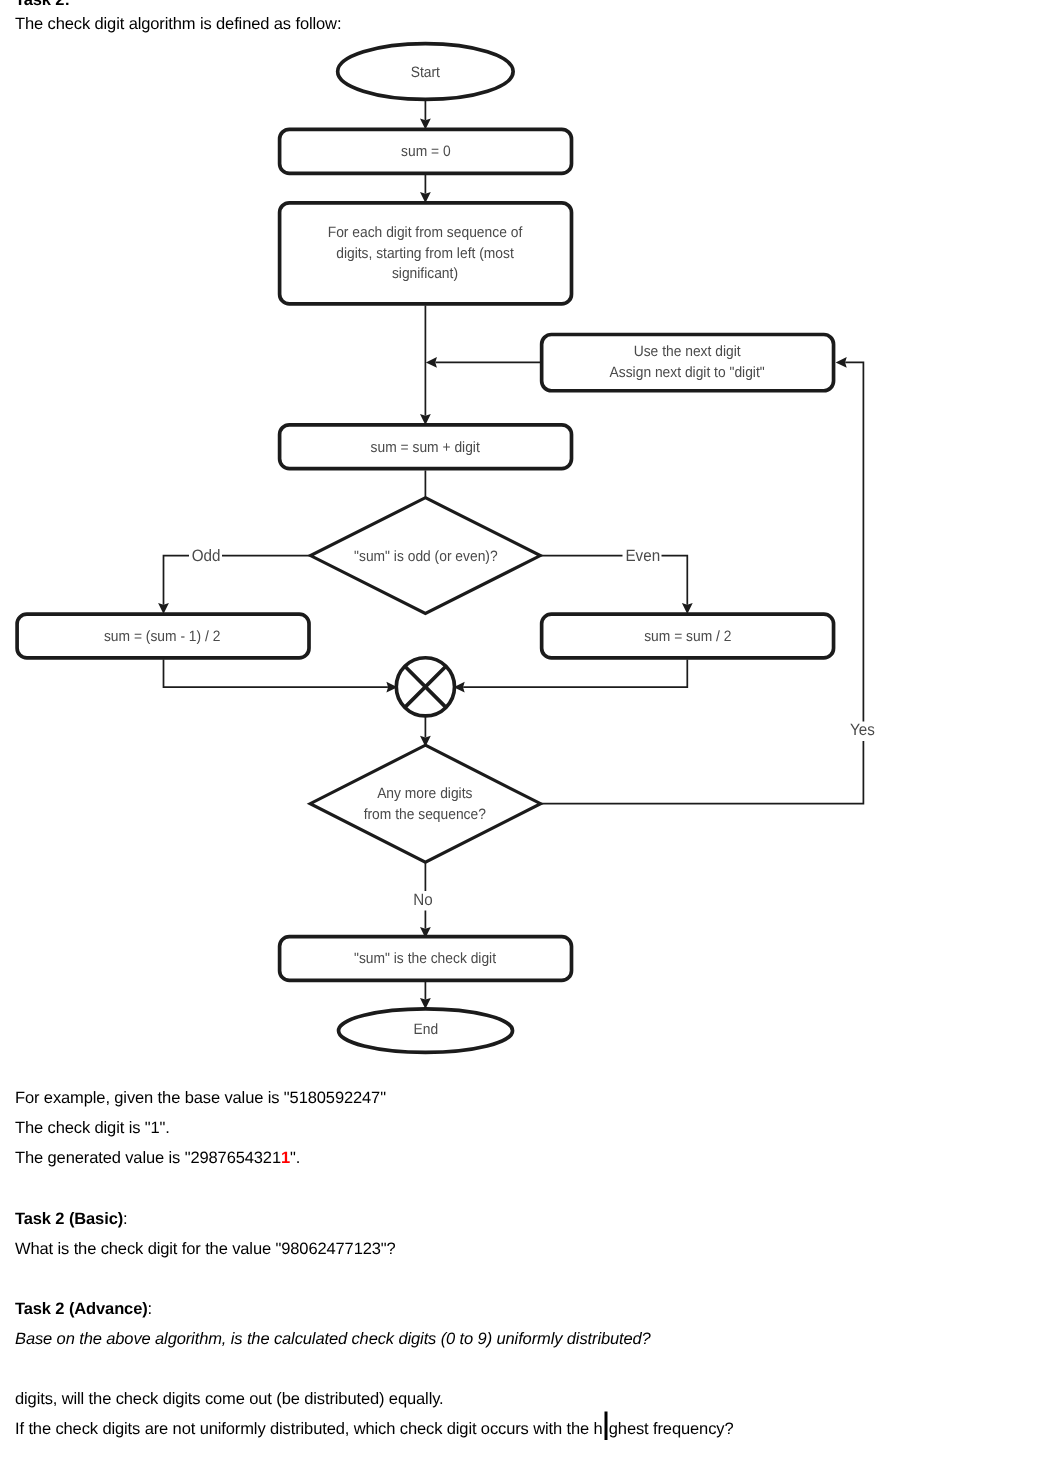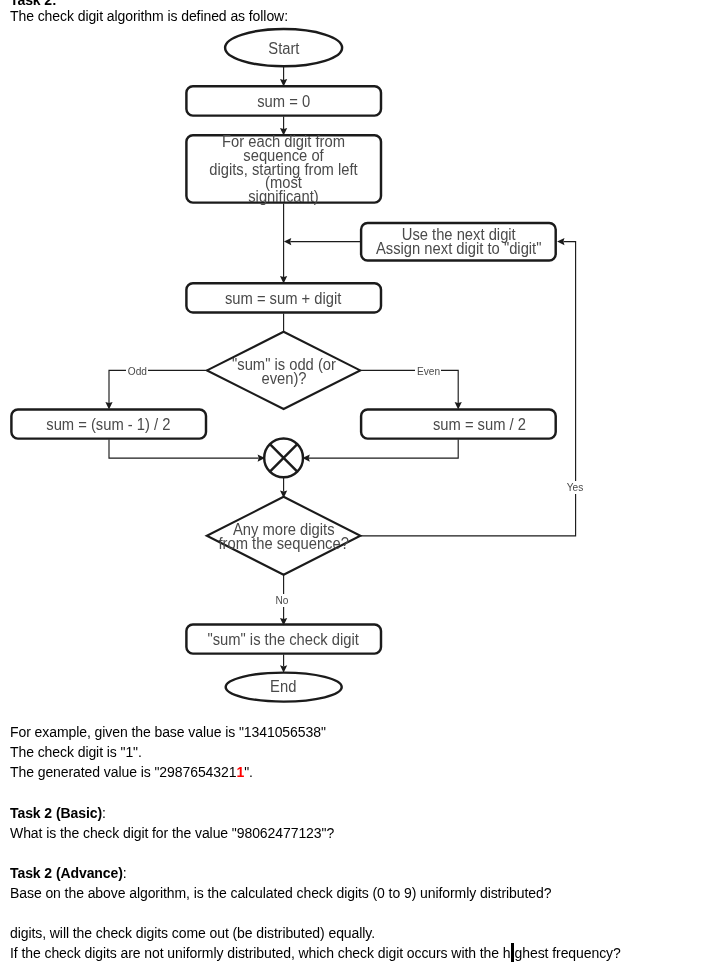--- a/index.html
+++ b/index.html
@@ -3,28 +3,28 @@
 <meta charset="utf-8">
 <style>
   html,body{margin:0;padding:0;}
   body{
     width:708px;height:980px;overflow:hidden;background:#ffffff;
     font-family:"Liberation Sans", sans-serif;
     color:#000000;
     -webkit-font-smoothing:antialiased;
   }
   .page{position:relative;width:708px;height:980px;}
-  .txt{position:absolute;font-size:14px;letter-spacing:-0.08px;line-height:20px;white-space:pre;color:#000;}
+  .txt{position:absolute;font-size:11px;letter-spacing:-0.08px;line-height:20px;white-space:pre;color:#000;}
   .b{font-weight:bold;}
   .red{color:#ff0000;font-weight:bold;}
   .caret{display:inline-block;width:4.1px;height:0;position:relative;vertical-align:baseline;}
   .caret::before{content:"";position:absolute;left:0.9px;top:-15.3px;width:2.3px;height:19.6px;background:#000;}
   svg.flow{position:absolute;left:0;top:0;}
   .nlabel{position:absolute;display:flex;align-items:center;justify-content:center;
-    text-align:center;font-family:"Liberation Sans", sans-serif;font-size:16px;
+    text-align:center;font-family:"Liberation Sans", sans-serif;font-size:10px;
     line-height:13.65px;color:#4a4a4a;white-space:pre-line;pointer-events:none;}
   .nlabel > span{display:inline-block;transform:scaleX(0.922);transform-origin:center;}
   .elabel{position:absolute;font-family:"Liberation Sans", sans-serif;font-size:11px;
     line-height:12.6px;color:#4a4a4a;white-space:pre;background:#ffffff;padding:0 0.5px;}
   .elabel > span{display:inline-block;transform:scaleX(0.922);transform-origin:center;}
 </style>
 </head>
 <body>
 
 <div class="page">
@@ -90,35 +90,35 @@
   <div class="nlabel" style="left:224px;top:31px;width:119px;height:35px;"><span>Start</span></div>
   <div class="nlabel" style="left:186px;top:86px;width:195px;height:31px;"><span>sum = 0</span></div>
   <div class="nlabel" style="left:361px;top:222px;width:195px;height:39px;"><span>Use the next digit
 Assign next digit to "digit"</span></div>
   <div class="nlabel" style="left:190px;top:135px;width:187px;height:69px;"><span>For each digit from sequence of
 digits, starting from left (most
 significant)</span></div>
   <div class="nlabel" style="left:186px;top:283px;width:195px;height:31px;"><span>sum = sum + digit</span></div>
   <div class="nlabel" style="left:208px;top:354.5px;width:152px;height:34px;"><span>"sum" is odd (or even)?</span></div>
   <div class="nlabel" style="left:11px;top:409px;width:195px;height:31px;"><span>sum = (sum - 1) / 2</span></div>
-  <div class="nlabel" style="left:382px;top:409px;width:195px;height:31px;"><span>sum = sum / 2</span></div>
+  <div class="nlabel" style="left:361px;top:409px;width:195px;height:31px;"><span>sum = sum / 2</span></div>
   <div class="nlabel" style="left:204px;top:512px;width:159px;height:49px;"><span>Any more digits
 from the sequence?</span></div>
   <div class="nlabel" style="left:186px;top:624px;width:195px;height:31px;"><span>"sum" is the check digit</span></div>
   <div class="nlabel" style="left:224px;top:669px;width:119px;height:35px;"><span>End</span></div>
 
   <div class="elabel" style="left:126px;top:364.5px;"><span>Odd</span></div>
   <div class="elabel" style="left:415px;top:364.5px;"><span>Even</span></div>
   <div class="elabel" style="left:565px;top:481px;"><span>Yes</span></div>
   <div class="elabel" style="left:274px;top:594.3px;"><span>No</span></div>
 
-  <div class="txt" style="left:10px;top:722px;">For example, given the base value is "1341056538"</div>
+  <div class="txt" style="left:10px;top:722px;">For example, given the base value is "5180592247"</div>
   <div class="txt" style="left:10px;top:742px;">The check digit is "1".</div>
   <div class="txt" style="left:10px;top:762px;"><span>The generated value is "2987654321</span><span class="red">1</span><span>".</span></div>
 
   <div class="txt" style="left:10px;top:803px;"><span class="b">Task 2 (Basic)</span><span>:</span></div>
   <div class="txt" style="left:10px;top:823px;">What is the check digit for the value "98062477123"?</div>
 
   <div class="txt" style="left:10px;top:863px;"><span class="b">Task 2 (Advance)</span><span>:</span></div>
-  <div class="txt" style="left:10px;top:883px;">Base on the above algorithm, is the calculated check digits (0 to 9) uniformly distributed?</div>
+  <div class="txt" style="left:10px;top:883px;font-style:italic;">Base on the above algorithm, is the calculated check digits (0 to 9) uniformly distributed?</div>
   <div class="txt" style="left:10px;top:923px;">digits, will the check digits come out (be distributed) equally.</div>
   <div class="txt" style="left:10px;top:943px;"><span>If the check digits are not uniformly distributed, which check digit occurs with the h</span><span class="caret"></span><span>ghest frequency?</span></div>
 </div>
 
 </body></html>

